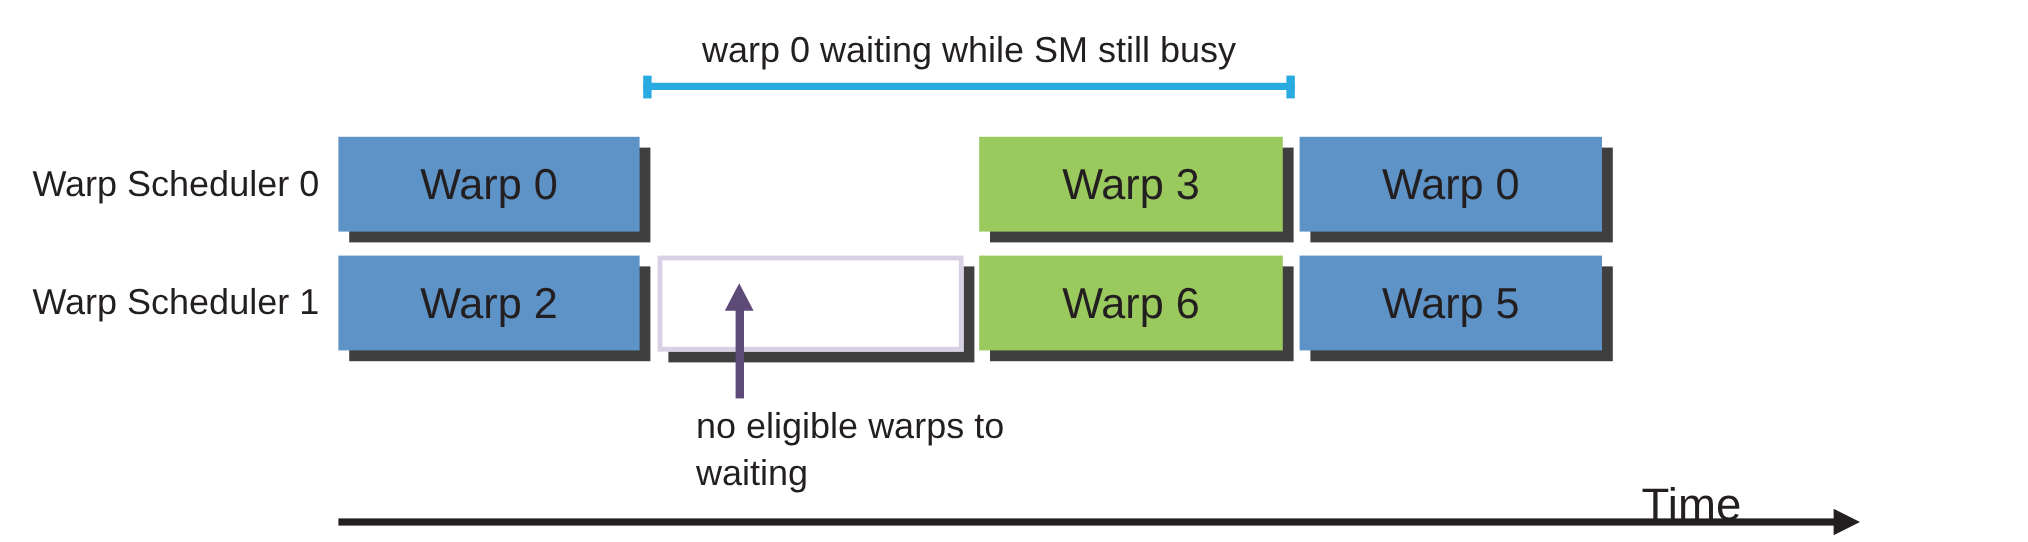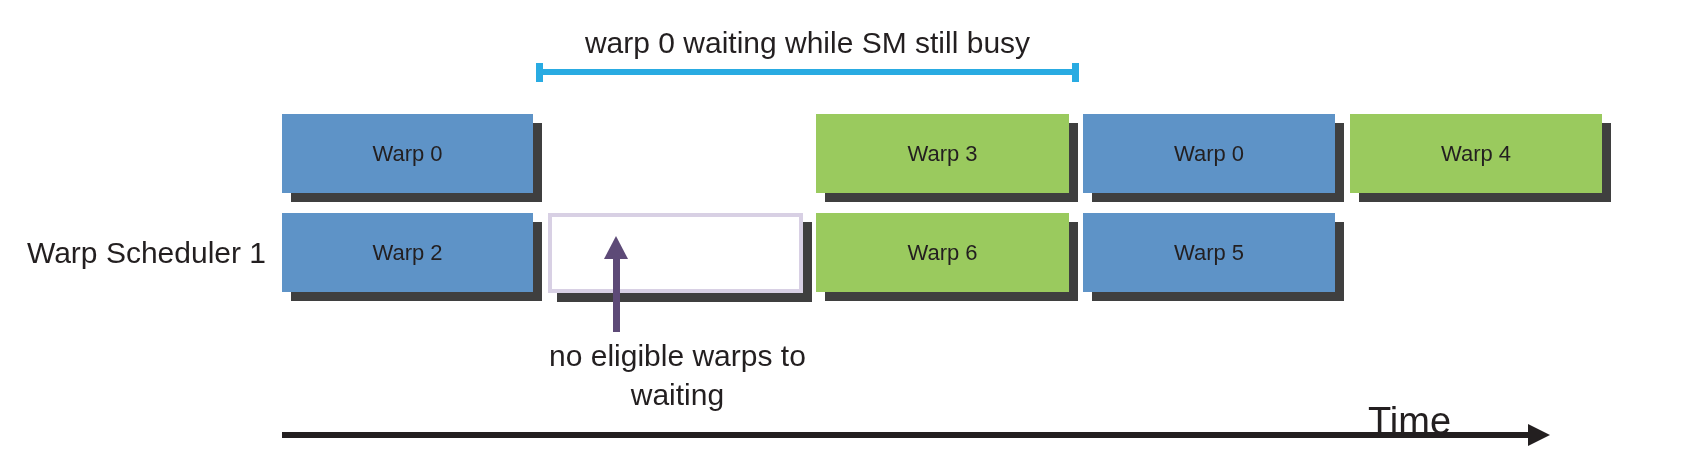--- a/index.html
+++ b/index.html
@@ -21,34 +21,34 @@
   .row-label{
     position:absolute;left:0;width:266px;height:79px;display:flex;
     align-items:center;justify-content:flex-end;font-size:30px;white-space:nowrap;
   }
   .row-label.r0{top:114px;}
   .row-label.r1{top:213px;}
   
   .block{
     position:absolute;height:79px;box-shadow:9px 9px 0 var(--shadow-gray);
     display:flex;align-items:center;justify-content:center;
-    font-size:22px;white-space:nowrap;
+    font-size:36px;white-space:nowrap;
   }
   .block.blue{background:var(--busy-blue);}
   .block.green{background:var(--ready-green);}
   .block.empty{background:#ffffff;border:4px solid var(--empty-border-lavender);box-sizing:border-box;height:80px;}
   
   .up-arrow-head{
     position:absolute;left:604px;top:236px;width:0;height:0;
     border-left:12px solid transparent;border-right:12px solid transparent;
     border-bottom:23px solid var(--arrow-purple);
   }
   .up-arrow-shaft{position:absolute;left:613px;top:256px;width:7px;height:76px;background:var(--arrow-purple);}
   
-  .empty-note{position:absolute;left:549px;top:336px;font-size:30px;line-height:39px;white-space:nowrap;text-align:center;}
+  .empty-note{position:absolute;left:580px;top:336px;font-size:30px;line-height:39px;white-space:nowrap;}
   
   .time-line{position:absolute;left:282px;top:432px;width:1248px;height:6px;background:var(--text-black);}
   .time-arrow-head{
     position:absolute;left:1528px;top:424px;width:0;height:0;
     border-top:11px solid transparent;border-bottom:11px solid transparent;
     border-left:22px solid var(--text-black);
   }
   .time-label{position:absolute;left:1368px;top:388px;font-size:38px;white-space:nowrap;margin-top:12px;}
 </style>
 </head>
@@ -56,26 +56,26 @@
 
 <div class="stage">
 
   <div class="top-note">warp 0 waiting while SM still busy</div>
   <div class="bracket">
     <span class="tick left"></span>
     <span class="bar"></span>
     <span class="tick right"></span>
   </div>
 
+  <div class="row-label r0">Warp Scheduler 0</div>
   <div class="row-label r1">Warp Scheduler 1</div>
 
   <div class="block blue" style="left:282px;top:114px;width:251px">Warp 0</div>
   <div class="block green" style="left:816px;top:114px;width:253px">Warp 3</div>
   <div class="block blue" style="left:1083px;top:114px;width:252px">Warp 0</div>
-  <div class="block green" style="left:1350px;top:114px;width:252px">Warp 4</div>
 
   <div class="block blue" style="left:282px;top:213px;width:251px">Warp 2</div>
   <div class="block empty" style="left:548px;top:213px;width:255px"></div>
   <div class="block green" style="left:816px;top:213px;width:253px">Warp 6</div>
   <div class="block blue" style="left:1083px;top:213px;width:252px">Warp 5</div>
 
   <div class="up-arrow-head"></div>
   <div class="up-arrow-shaft"></div>
   <div class="empty-note">
     <div>no eligible warps to</div>

